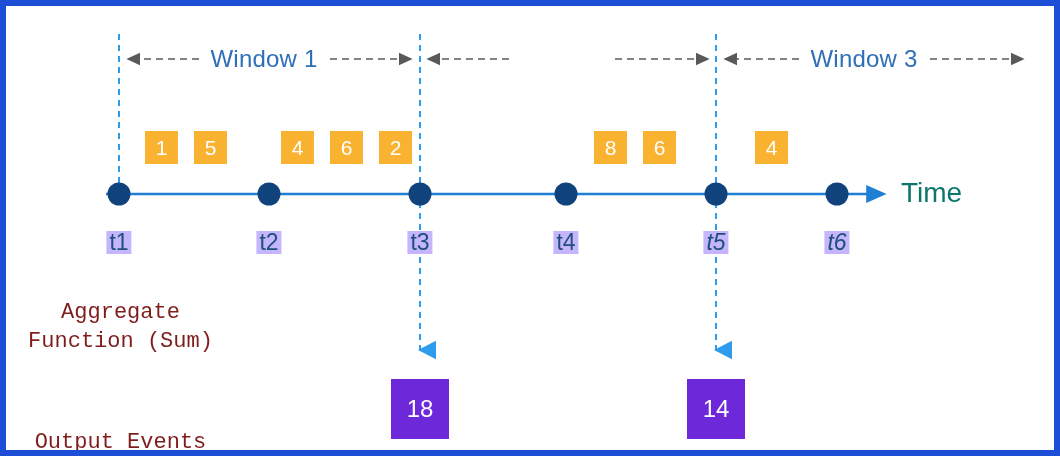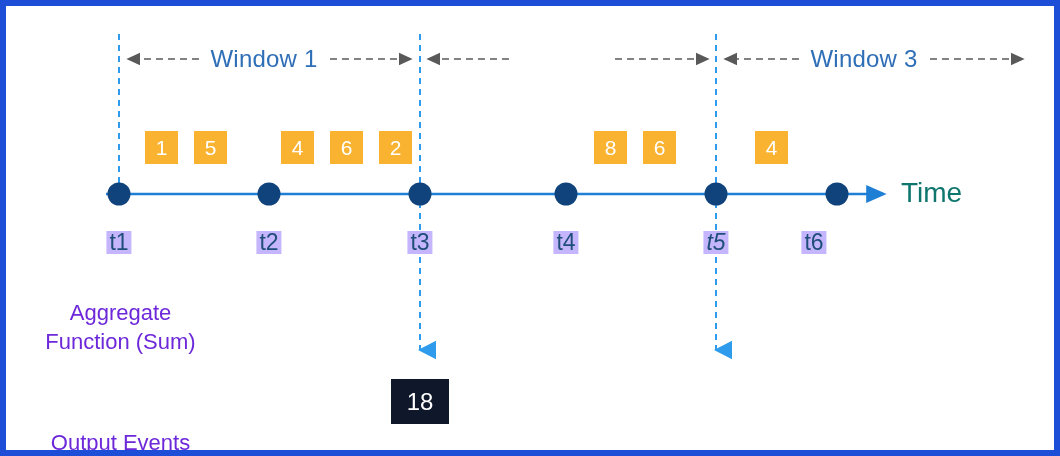--- a/index.html
+++ b/index.html
@@ -53,44 +53,45 @@
   .axis-title {
     position: absolute;
     font-size: 28px;
     color: #0f766e;
     white-space: nowrap;
     line-height: 1;
   }
   .side-label {
     position: absolute;
     font-size: 22px;
-    color: #6d28d9;
+    color: #7f1d1d;
     line-height: 1.32;
     text-align: center;
     white-space: nowrap;
+    font-family: Liberation Mono, monospace;
   }
 
   
   .event-box {
     position: absolute;
     width: 33px;
     height: 33px;
     background: #fab231;
     color: #ffffff;
     font-size: 21px;
     display: flex;
     align-items: center;
     justify-content: center;
     line-height: 1;
   }
   .output-box {
     position: absolute;
     width: 58px;
-    height: 45px;
-    background: #0f172a;
+    height: 60px;
+    background: #6d28d9;
     color: #ffffff;
     font-size: 24px;
     display: flex;
     align-items: center;
     justify-content: center;
     line-height: 1;
   }
 </style>
 </head>
 <body>
@@ -160,24 +161,25 @@
   <div class="event-box" style="left:637px; top:125px;">6</div>
   <div class="event-box" style="left:749px; top:125px;">4</div>
 
   <div class="axis-title" style="left:895px; top:173px;">Time</div>
 
   <div class="t-label" style="left:113px; top:225px;">t1</div>
   <div class="t-label" style="left:263px; top:225px;">t2</div>
   <div class="t-label" style="left:414px; top:225px;">t3</div>
   <div class="t-label" style="left:560px; top:225px;">t4</div>
   <div class="t-label" style="left:710px; top:225px;font-style:italic;">t5</div>
-  <div class="t-label" style="left:808px; top:225px;">t6</div>
+  <div class="t-label" style="left:831px; top:225px;font-style:italic;">t6</div>
 
   <div class="side-label" style="left:12px; top:292px; width:205px;">
     <div>Aggregate</div>
     <div>Function (Sum)</div>
   </div>
 
   <div class="side-label" style="left:12px; top:388px; width:205px;margin-top:34px;">Output Events</div>
 
   <div class="output-box" style="left:385px; top:373px;">18</div>
+  <div class="output-box" style="left:681px; top:373px;">14</div>
 
 </div>
 
 </body></html>

